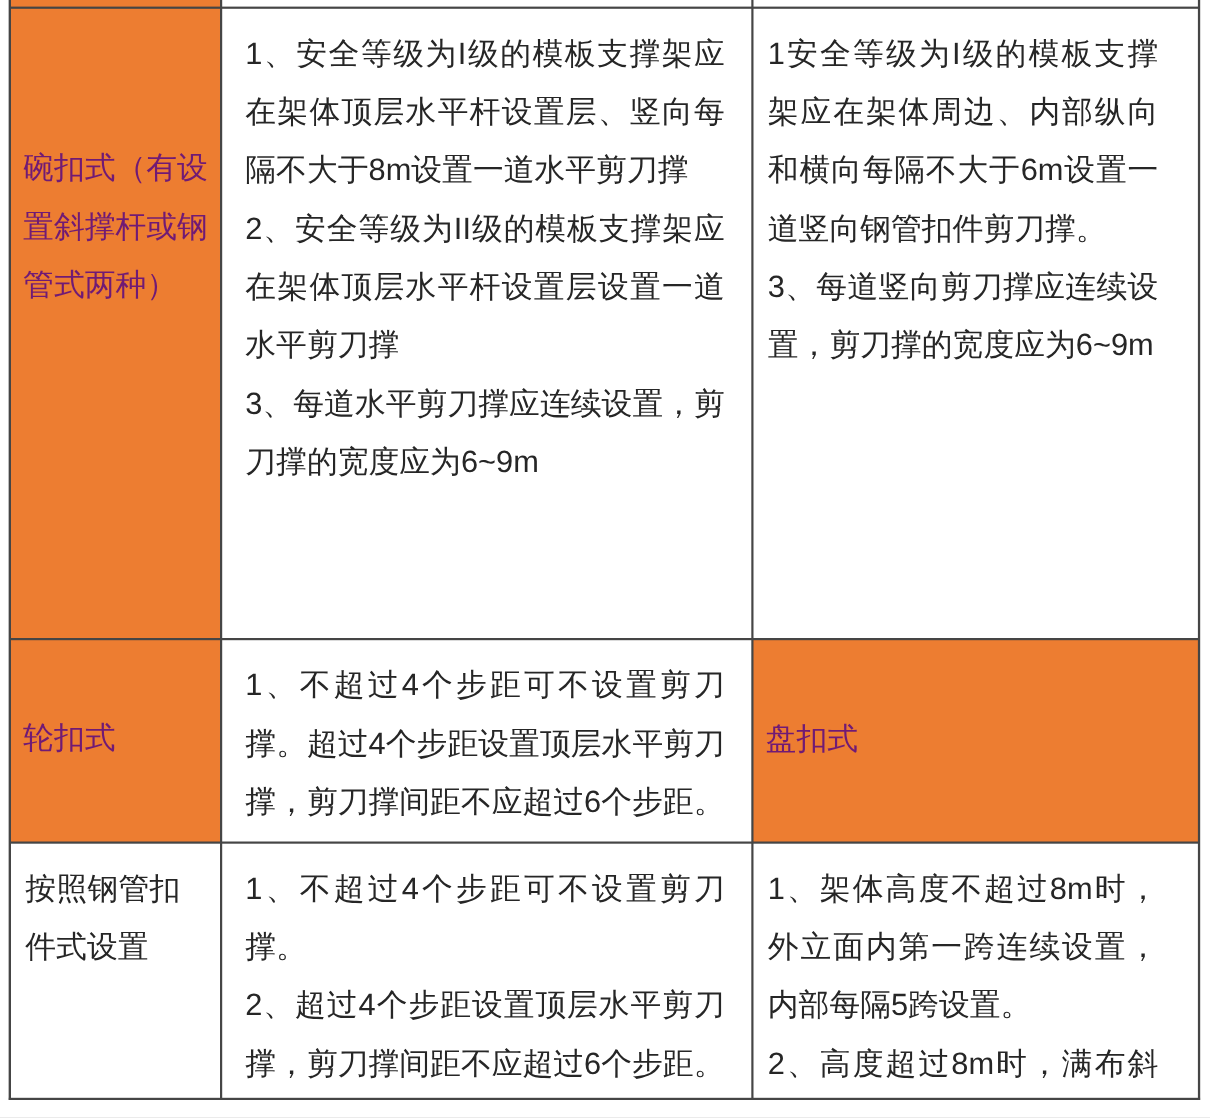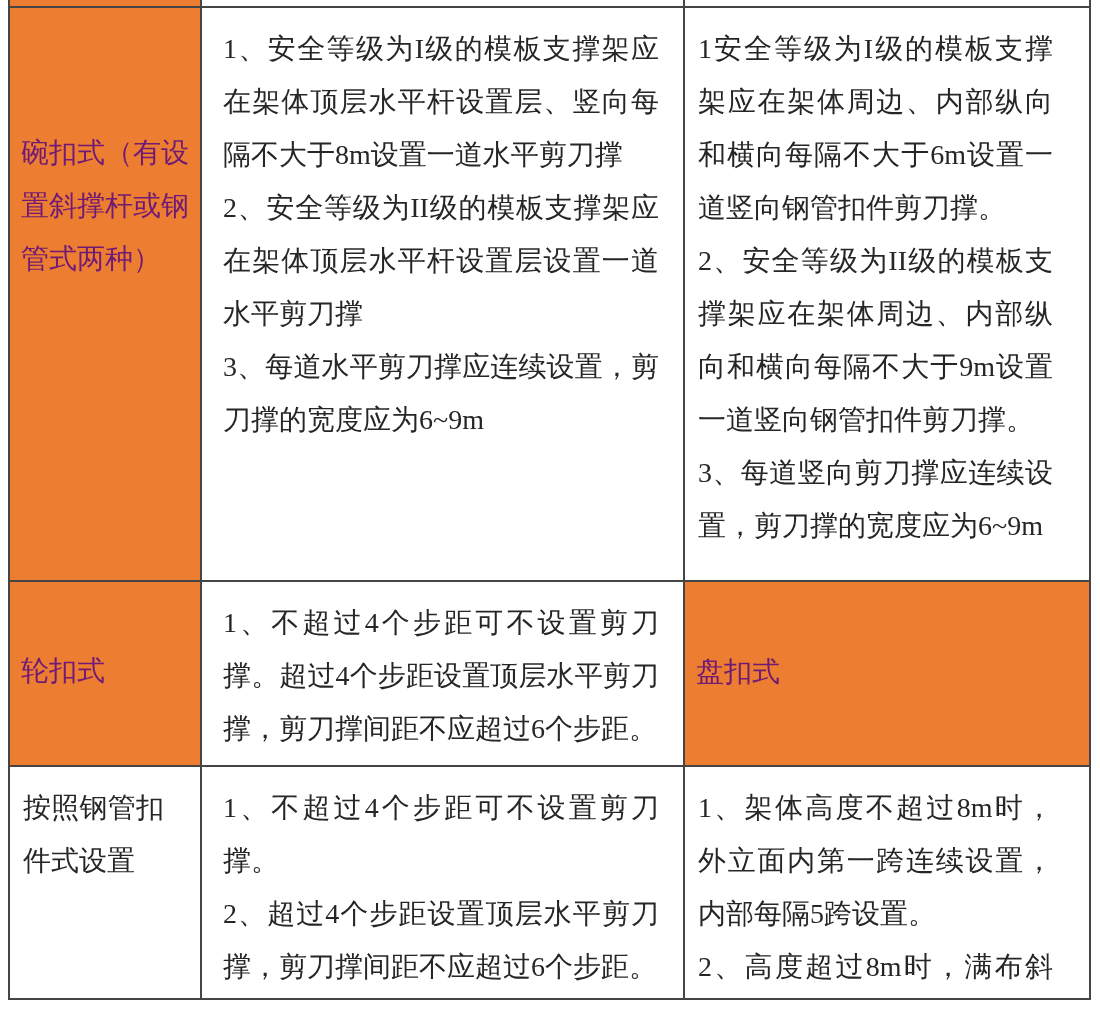--- a/index.html
+++ b/index.html
@@ -35,21 +35,20 @@
     border-top: none;
   }
   .cell {
     background: #ffffff;
     box-sizing: border-box;
     overflow: hidden;
     color: #262626;
     font-size: 28px;
     line-height: 53px;
     text-align: justify;
-    font-family: Liberation Serif, serif;
   }
   .cell.head {
     background: #ED7D31;
     color: #701a75;
     padding: 0 11px;
     text-justify: inter-character;
   }
   .cell.sliver { padding: 0; }
   .head.r1 { padding-top: 118px; }
   .head.r2 { padding-top: 62px; }
@@ -71,21 +70,20 @@
     <div class="cell head r1">
       <p>碗扣式（有设置斜撑杆或钢管式两种）</p>
     </div>
     <div class="cell c2">
       <p>1、安全等级为I级的模板支撑架应在架体顶层水平杆设置层、竖向每隔不大于8m设置一道水平剪刀撑</p>
       <p>2、安全等级为II级的模板支撑架应在架体顶层水平杆设置层设置一道水平剪刀撑</p>
       <p>3、每道水平剪刀撑应连续设置，剪刀撑的宽度应为6~9m</p>
     </div>
     <div class="cell c3">
       <p>1安全等级为I级的模板支撑架应在架体周边、内部纵向和横向每隔不大于6m设置一道竖向钢管扣件剪刀撑。</p>
-      <p>2、安全等级为II级的模板支撑架应在架体周边、内部纵向和横向每隔不大于9m设置一道竖向钢管扣件剪刀撑。</p>
       <p>3、每道竖向剪刀撑应连续设置，剪刀撑的宽度应为6~9m</p>
     </div>
 
     <div class="cell head r2">
       <p>轮扣式</p>
     </div>
     <div class="cell c2">
       <p>1、不超过4个步距可不设置剪刀撑。超过4个步距设置顶层水平剪刀撑，剪刀撑间距不应超过6个步距。</p>
     </div>
     <div class="cell head r3">

